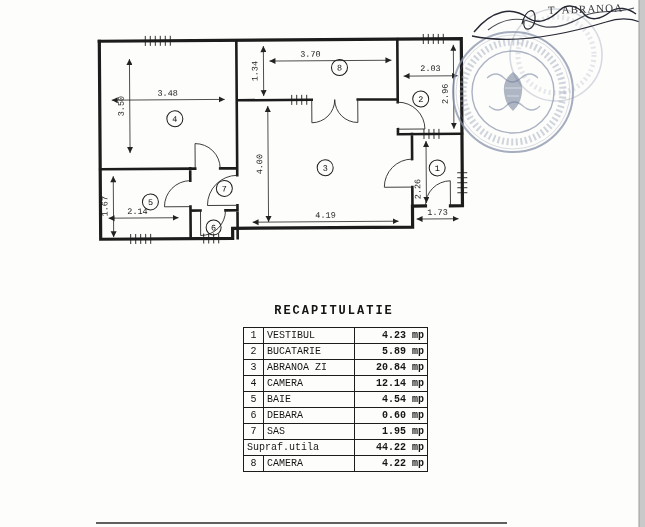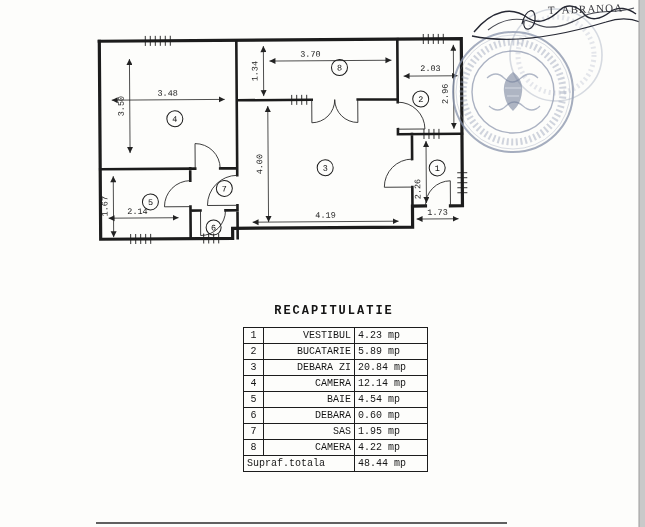--- a/index.html
+++ b/index.html
@@ -15,22 +15,22 @@
     text-align:center;font-family:"Liberation Mono",monospace;
     font-weight:bold;font-size:12px;letter-spacing:2px;margin-bottom:9px;color:#151515;
   }
   table.recap-table{border-collapse:collapse;width:180px;table-layout:fixed;}
   table.recap-table td{
     border:1px solid #1c1c1c;font-family:"Liberation Mono",monospace;
     font-size:10px;line-height:12px;padding:1px 3px;height:13px;color:#161616;
     overflow:hidden;white-space:nowrap;
   }
   td.c-num{width:13px;text-align:center;padding:1px 1px;}
-  td.c-label{width:84px;text-align:right;}
-  td.c-val{width:66px;text-align:left;}
+  td.c-label{width:84px;text-align:left;}
+  td.c-val{width:66px;text-align:right;font-weight:bold;}
   td.c-span{text-align:left;}
   
   .dim{font-family:"Liberation Mono",monospace;font-size:8.5px;fill:#1d1d1d;}
   .rn{font-family:"Liberation Mono",monospace;font-size:8.5px;fill:#111;}
   .sig-name{font-family:"Liberation Serif",serif;font-size:11px;letter-spacing:1px;fill:#3b3b40;}
 </style>
 </head>
 <body>
 
 <div class="page">
@@ -205,21 +205,21 @@
           <td class="c-label">VESTIBUL</td>
           <td class="c-val">4.23 mp</td>
         </tr>
         <tr>
           <td class="c-num">2</td>
           <td class="c-label">BUCATARIE</td>
           <td class="c-val">5.89 mp</td>
         </tr>
         <tr>
           <td class="c-num">3</td>
-          <td class="c-label">DEBARA ZI</td>
+          <td class="c-label">ABRANOA ZI</td>
           <td class="c-val">20.84 mp</td>
         </tr>
         <tr>
           <td class="c-num">4</td>
           <td class="c-label">CAMERA</td>
           <td class="c-val">12.14 mp</td>
         </tr>
         <tr>
           <td class="c-num">5</td>
           <td class="c-label">BAIE</td>
@@ -229,25 +229,25 @@
           <td class="c-num">6</td>
           <td class="c-label">DEBARA</td>
           <td class="c-val">0.60 mp</td>
         </tr>
         <tr>
           <td class="c-num">7</td>
           <td class="c-label">SAS</td>
           <td class="c-val">1.95 mp</td>
         </tr>
         <tr>
+          <td class="c-span" colspan="2">Supraf.utila</td>
+          <td class="c-val">44.22 mp</td>
+        </tr>
+        <tr>
           <td class="c-num">8</td>
           <td class="c-label">CAMERA</td>
           <td class="c-val">4.22 mp</td>
         </tr>
-        <tr>
-          <td class="c-span" colspan="2">Supraf.totala</td>
-          <td class="c-val">48.44 mp</td>
-        </tr>
       </tbody>
     </table>
   </div>
 
 </div>
 
 </body></html>

